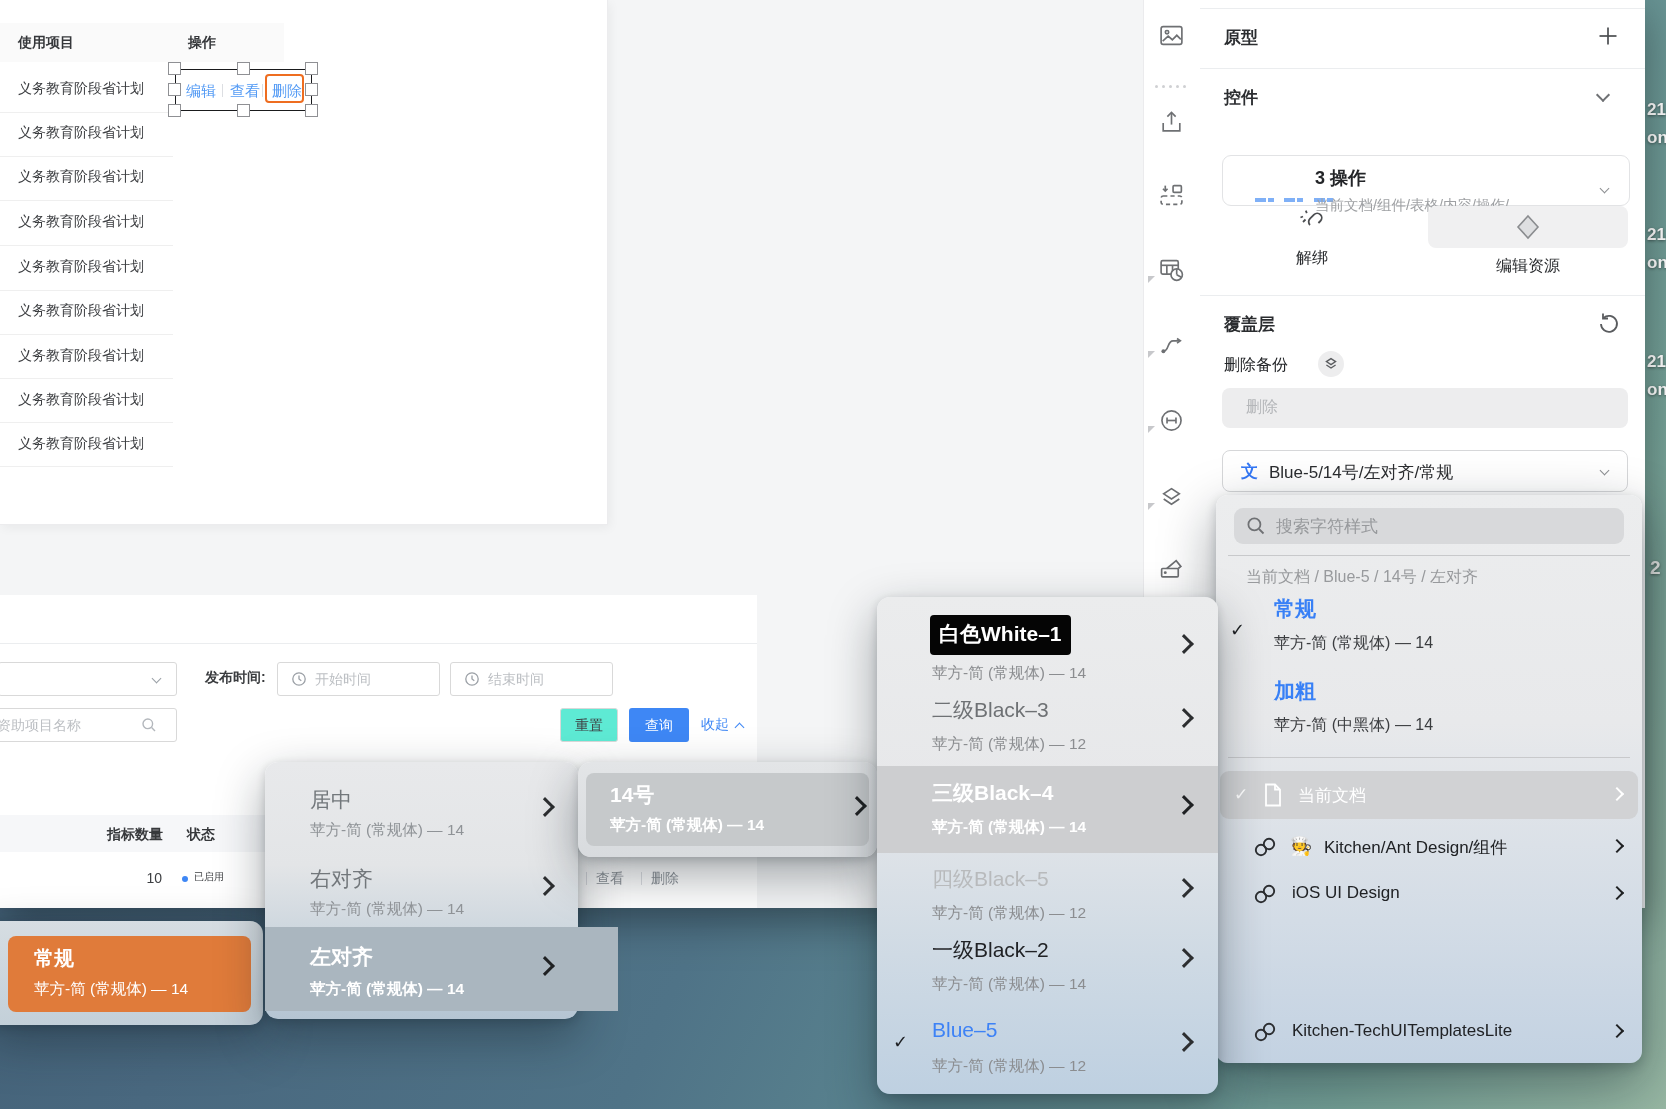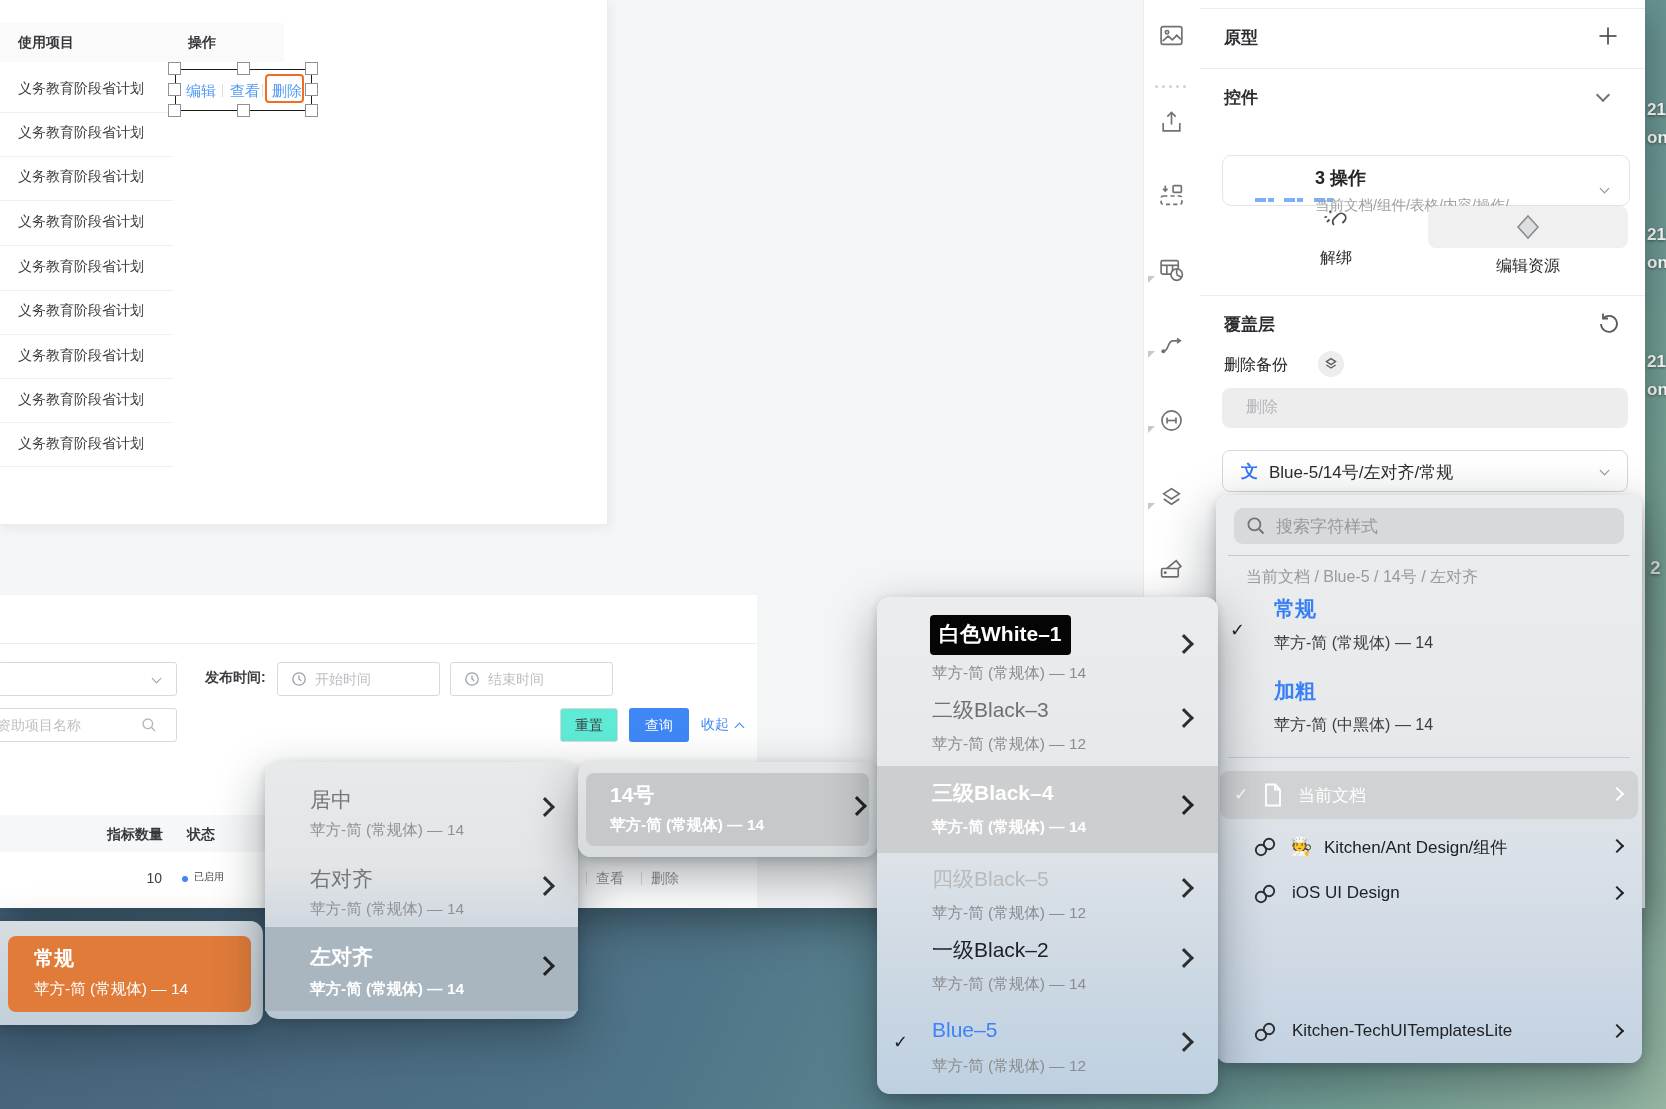--- a/index.html
+++ b/index.html
@@ -236,21 +236,21 @@
         <span class="abs" style="left:32px;top:32px;">
           <span style="display:inline-block;width:11px;height:4px;background:#7fb0f7;margin-right:2px;"></span><span style="display:inline-block;width:6px;height:4px;background:#7fb0f7;margin-right:6px;"></span>
           <span style="display:inline-block;width:11px;height:4px;background:#7fb0f7;margin-right:2px;"></span><span style="display:inline-block;width:6px;height:4px;background:#7fb0f7;margin-right:6px;"></span>
           <span style="display:inline-block;width:11px;height:4px;background:#7fb0f7;margin-right:2px;"></span><span style="display:inline-block;width:6px;height:4px;background:#7fb0f7;"></span>
         </span>
         <span class="t" style="left:92px;top:10px;font-size:18px;font-weight:600;color:#232528;">3 操作</span>
         <span class="t" style="left:92px;top:40px;font-size:14.5px;color:#9ea0a3;">当前文档/组件/表格/内容/操作/</span>
         <span class="chv down sm" style="position:absolute;left:378px;top:29px;color:#8d8f92;"></span>
       </div>
 
-      <div class="abs" style="left:80px;top:204px;width:72px;height:72px;text-align:right;">
+      <div class="abs" style="left:96px;top:204px;width:72px;height:72px;text-align:left;">
         <span style="display:inline-block;margin-top:2px;">
           <svg width="32" height="32" viewBox="0 0 32 32" fill="none" stroke="#4b4d50" stroke-width="1.8">
               <path d="M14 19 a4.5 4.5 0 0 1 0-6.4 l4-4 a4.5 4.5 0 0 1 6.4 6.4 l-2 2"></path>
               <path d="M9.5 13.5 l-2.5 2.5"></path>
               <path d="M7 10.5 l-2.5 1"></path>
               <path d="M10.8 7.2 l-1 -2.5"></path>
             </svg>
         </span>
         <div style="font-size:16px;color:#2a2c2f;margin-top:6px;">解绑</div>
       </div>
@@ -376,21 +376,21 @@
     <div class="abs" style="left:0;top:12px;width:313px;height:72px;">
       <div class="mtitle" style="left:45px;top:12px;color:#72777b;">居中</div>
       <div class="msub" style="left:45px;top:46px;color:#8f9397;">苹方-简 (常规体) — 14</div>
       <span class="chv lg" style="position:absolute;left:273px;top:26px;color:#2c2e30;"></span>
     </div>
     <div class="abs" style="left:0;top:91px;width:313px;height:72px;">
       <div class="mtitle" style="left:45px;top:12px;color:#72777b;">右对齐</div>
       <div class="msub" style="left:45px;top:46px;color:#8f9397;">苹方-简 (常规体) — 14</div>
       <span class="chv lg" style="position:absolute;left:273px;top:26px;color:#2c2e30;"></span>
     </div>
-    <div class="abs" style="left:0;top:165px;width:313px;height:84px;background:#aab6bf;">
+    <div class="abs" style="left:0;top:165px;width:313px;height:84px;background:#aab6bf;padding-left:40px;">
       <div class="mtitle" style="left:45px;top:16px;font-weight:600;color:#fff;">左对齐</div>
       <div class="msub" style="left:45px;top:52px;font-weight:600;color:#fff;">苹方-简 (常规体) — 14</div>
       <span class="chv lg" style="position:absolute;left:273px;top:32px;color:#1f2123;"></span>
     </div>
   </div>
 
   <div class="menu" style="left:578px;top:762px;width:299px;height:95px;background:linear-gradient(180deg,#e3e5e7,#d8dbde);">
     <div class="abs" style="left:8px;top:11px;width:283px;height:73px;background:#c6c9cb;border-radius:8px;">
       <div class="mtitle" style="left:24px;top:8px;font-weight:600;color:#fff;">14号</div>
       <div class="msub" style="left:24px;top:42px;font-weight:600;color:#fff;">苹方-简 (常规体) — 14</div>

